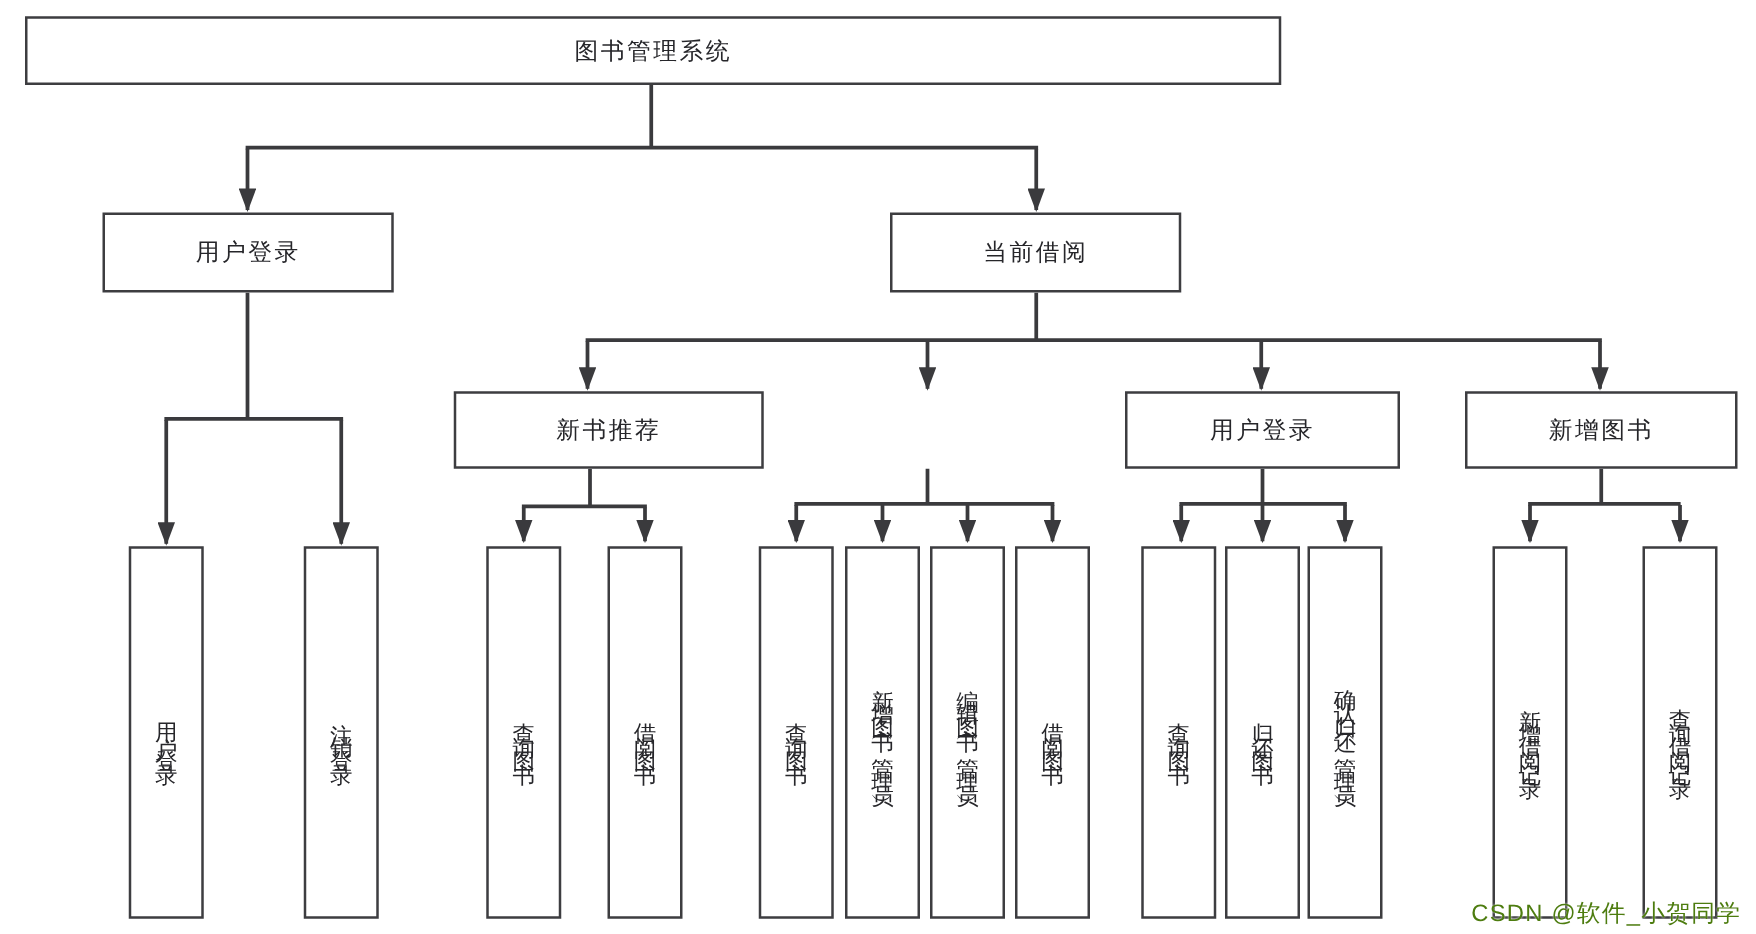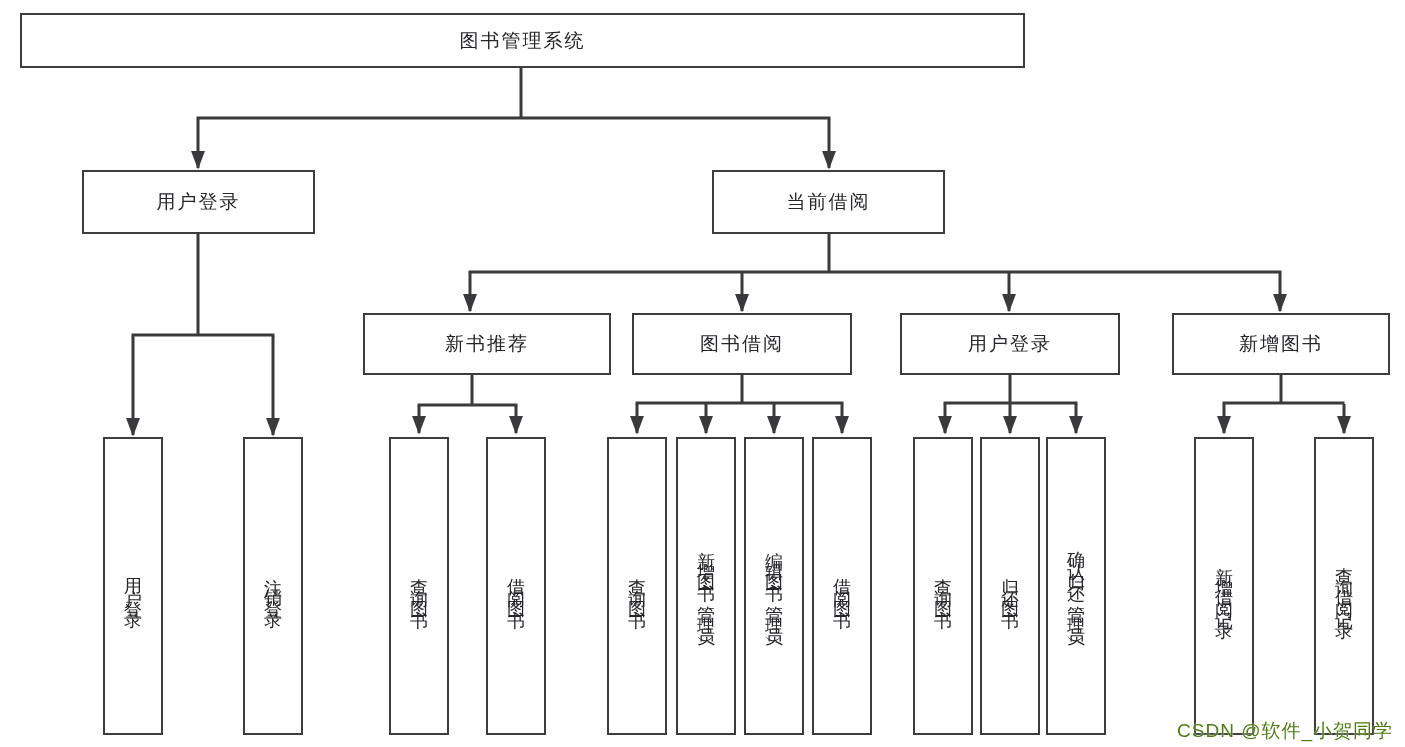--- a/index.html
+++ b/index.html
@@ -79,21 +79,20 @@
       <path d="M1344 404 V433" marker-end="url(#arw)"></path>
     </g>
   </svg>
 
   <div class="hbox" style="left:20px;top:13px;width:1005px;height:55px">图书管理系统</div>
 
   <div class="hbox" style="left:82px;top:170px;width:233px;height:64px">用户登录</div>
   <div class="hbox" style="left:712px;top:170px;width:233px;height:64px">当前借阅</div>
 
   <div class="hbox" style="left:363px;top:313px;width:248px;height:62px">新书推荐</div>
-  <div class="hbox" style="left:632px;top:313px;width:220px;height:62px">图书借阅</div>
   <div class="hbox" style="left:900px;top:313px;width:220px;height:62px">用户登录</div>
   <div class="hbox" style="left:1172px;top:313px;width:218px;height:62px">新增图书</div>
 
   <div class="vbox" style="left:103px">用户登录</div>
   <div class="vbox" style="left:243px">注销登录</div>
 
   <div class="vbox" style="left:389px">查询图书</div>
   <div class="vbox" style="left:486px">借阅图书</div>
 
   <div class="vbox" style="left:607px">查询图书</div>

